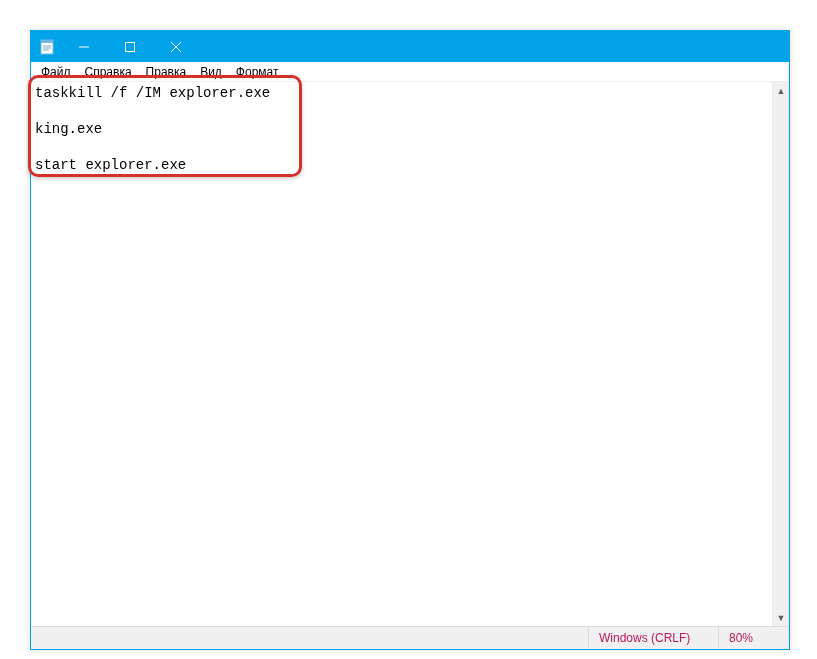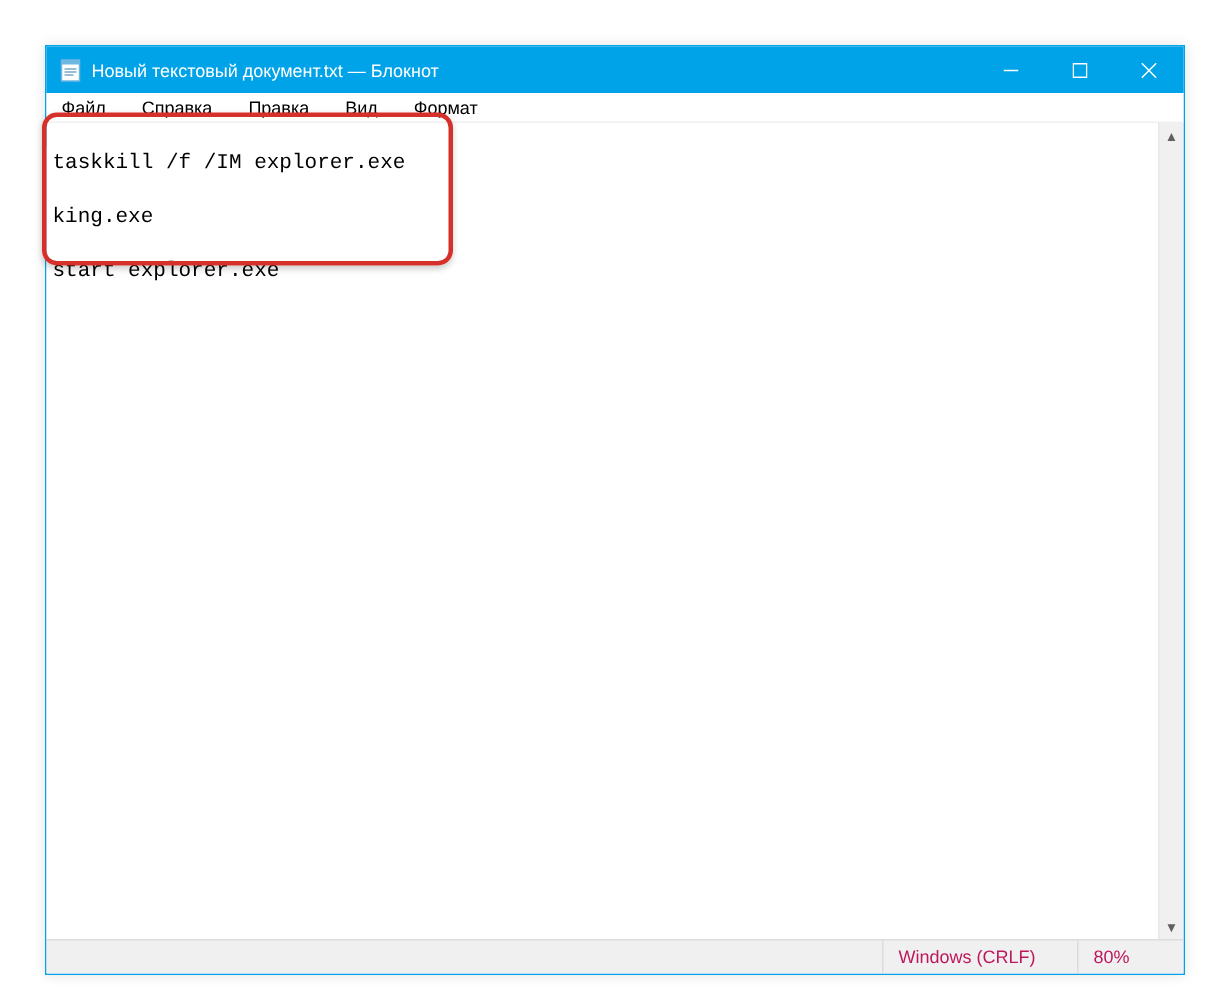--- a/index.html
+++ b/index.html
@@ -53,40 +53,39 @@
   .menubar {
     height: 20px;
     background: #fff;
     border-bottom: 1px solid #f0f0f0;
     display: flex;
     align-items: center;
     padding: 0 4px;
     font-size: 12px;
     color: #000;
     flex-shrink: 0;
-    gap: 12px;
+    gap: 2px;
   }
   .menubar .menu-item { padding: 1px 6px; }
   .text-wrap {
     flex: 1;
     position: relative;
     display: flex;
   }
   .text-area {
     flex: 1;
     padding: 2px 4px 2px 4px;
     white-space: pre;
     font-family: Consolas, "Courier New", monospace;
     font-size: 14px;
     line-height: 18px;
     color: #000;
     overflow: hidden;
     outline: none;
     background: #fff;
-    margin-top: 16px;
   }
   .scrollbar-v {
     width: 17px;
     background: #f0f0f0;
     border-left: 1px solid #e8e8e8;
     display: flex; flex-direction: column; justify-content: space-between;
   }
   .scroll-btn {
     height: 17px;
     display: flex; align-items: center; justify-content: center;
@@ -129,21 +128,20 @@
   <div class="titlebar">
     <span class="app-icon">
       <svg width="14" height="16" viewBox="0 0 14 16">
         <rect x="1" y="1" width="12" height="14" fill="#fff" stroke="#6fb7e0" stroke-width="1"></rect>
         <rect x="1" y="1" width="12" height="3" fill="#6fb7e0"></rect>
         <line x1="3" y1="7" x2="11" y2="7" stroke="#7aa8c9" stroke-width="1"></line>
         <line x1="3" y1="9" x2="11" y2="9" stroke="#7aa8c9" stroke-width="1"></line>
         <line x1="3" y1="11" x2="9" y2="11" stroke="#7aa8c9" stroke-width="1"></line>
       </svg>
     </span>
-    <span class="title-text">Новый текстовый документ.txt — Блокнот</span>
     <div class="win-controls">
       <div class="win-btn">
         <svg width="10" height="10">
             <line x1="0" y1="5" x2="10" y2="5" stroke="#fff" stroke-width="1"></line>
           </svg>
       </div>
       <div class="win-btn">
         <svg width="10" height="10">
             <rect x="0.5" y="0.5" width="9" height="9" fill="none" stroke="#fff" stroke-width="1"></rect>
           </svg>

